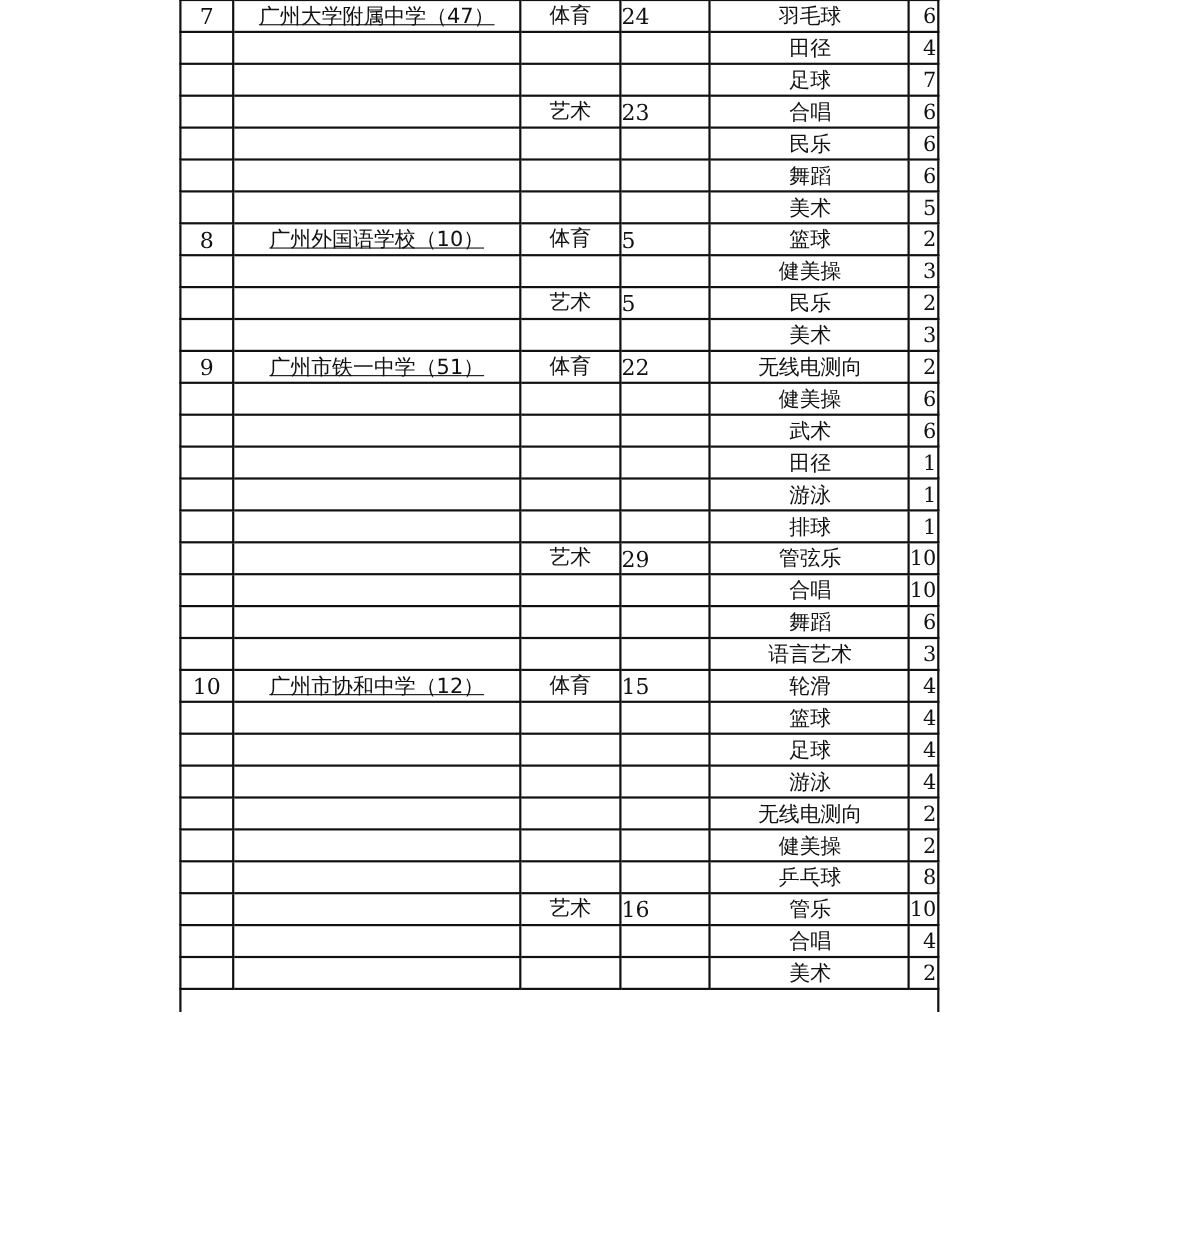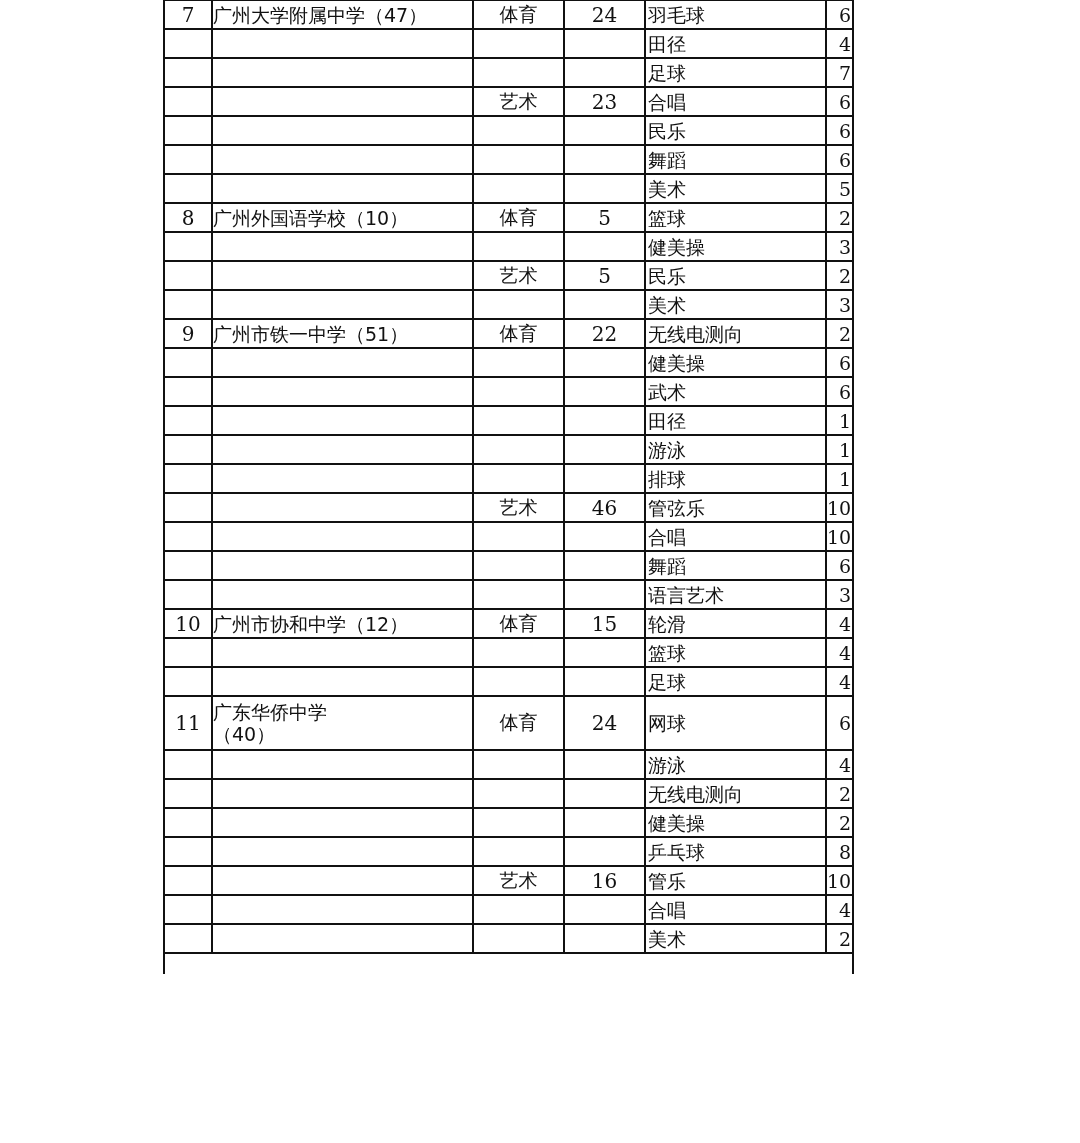--- a/index.html
+++ b/index.html
@@ -1,23 +1,23 @@
 <!DOCTYPE html>
 <html><head>
 <meta charset="utf-8">
 <style>
   html,body{margin:0;padding:0;background:#fff;}
   body{width:1080px;height:1143px;overflow:hidden;position:relative;font-family:"DejaVu Serif",serif;color:#111;}
   table{position:absolute;left:163px;top:-1px;border-collapse:collapse;table-layout:fixed;}
   td{border:2px solid #111;height:27px;padding:0;font-size:20px;line-height:22px;white-space:nowrap;overflow:hidden;}
   td.c-no{width:46px;text-align:center;}
-  td.c-school{width:259px;text-align:left;font-family:"DejaVu Sans",sans-serif;font-size:19px;}
-  td.c-cat{width:89px;text-align:center;font-family:Liberation Sans, sans-serif;font-size:19px;}
-  td.c-cnt{width:79px;text-align:center;}
-  td.c-item{width:177px;text-align:left;padding-left:2px;font-family:"DejaVu Sans",sans-serif;font-size:19px;}
+  td.c-school{width:259px;text-align:center;font-family:"DejaVu Sans",sans-serif;font-size:19px;text-decoration:underline;}
+  td.c-cat{width:89px;text-align:center;font-family:Liberation Mono, monospace;font-size:19px;}
+  td.c-cnt{width:79px;}
+  td.c-item{width:177px;text-align:center;padding-left:2px;font-family:"DejaVu Sans",sans-serif;font-size:19px;}
   td.c-num{width:22px;text-align:right;padding-right:1px;font-size:19px;}
   tr.tall td{height:52px;}
   .bottom-row td{height:20px;border-bottom:none;}
 </style>
 </head>
 <body>
 
 <table>
   <tbody id="tbody">
       <tr>
@@ -153,21 +153,21 @@
         <td class="c-school"></td>
         <td class="c-cat"></td>
         <td class="c-cnt"></td>
         <td class="c-item">排球</td>
         <td class="c-num">1</td>
       </tr>
       <tr>
         <td class="c-no"></td>
         <td class="c-school"></td>
         <td class="c-cat">艺术</td>
-        <td class="c-cnt">46</td>
+        <td class="c-cnt">29</td>
         <td class="c-item">管弦乐</td>
         <td class="c-num">10</td>
       </tr>
       <tr>
         <td class="c-no"></td>
         <td class="c-school"></td>
         <td class="c-cat"></td>
         <td class="c-cnt"></td>
         <td class="c-item">合唱</td>
         <td class="c-num">10</td>
@@ -204,31 +204,20 @@
         <td class="c-item">篮球</td>
         <td class="c-num">4</td>
       </tr>
       <tr>
         <td class="c-no"></td>
         <td class="c-school"></td>
         <td class="c-cat"></td>
         <td class="c-cnt"></td>
         <td class="c-item">足球</td>
         <td class="c-num">4</td>
-      </tr>
-      <tr class="tall">
-        <td class="c-no">11</td>
-        <td class="c-school">
-          <div>广东华侨中学</div>
-          <div>（40）</div>
-        </td>
-        <td class="c-cat">体育</td>
-        <td class="c-cnt">24</td>
-        <td class="c-item">网球</td>
-        <td class="c-num">6</td>
       </tr>
       <tr>
         <td class="c-no"></td>
         <td class="c-school"></td>
         <td class="c-cat"></td>
         <td class="c-cnt"></td>
         <td class="c-item">游泳</td>
         <td class="c-num">4</td>
       </tr>
       <tr>

